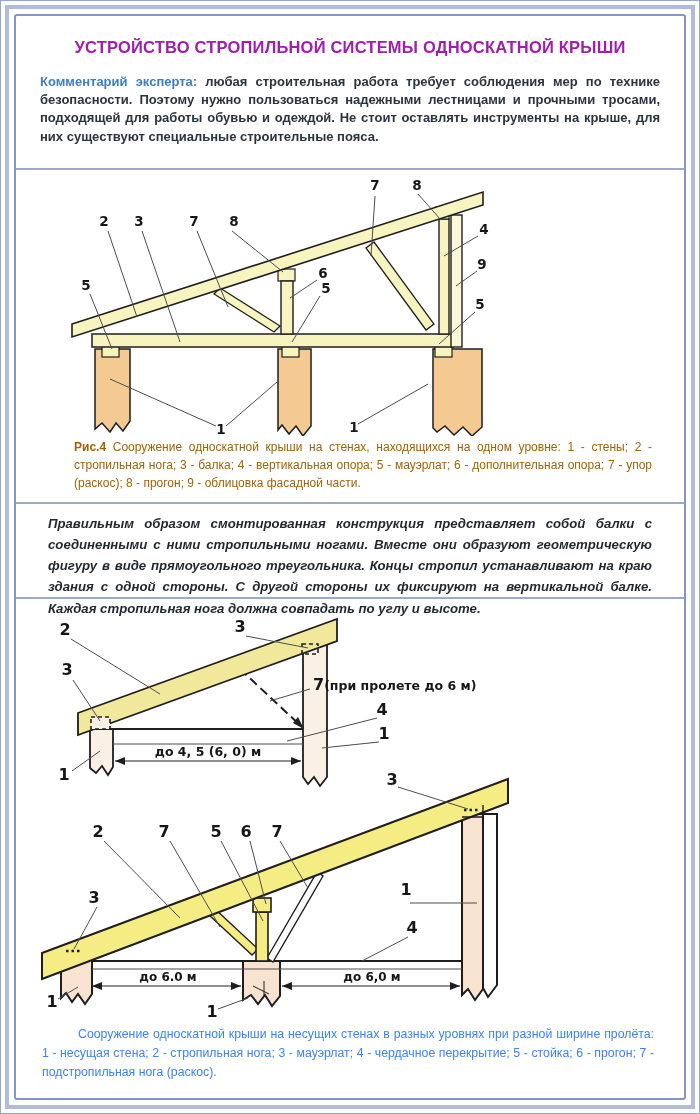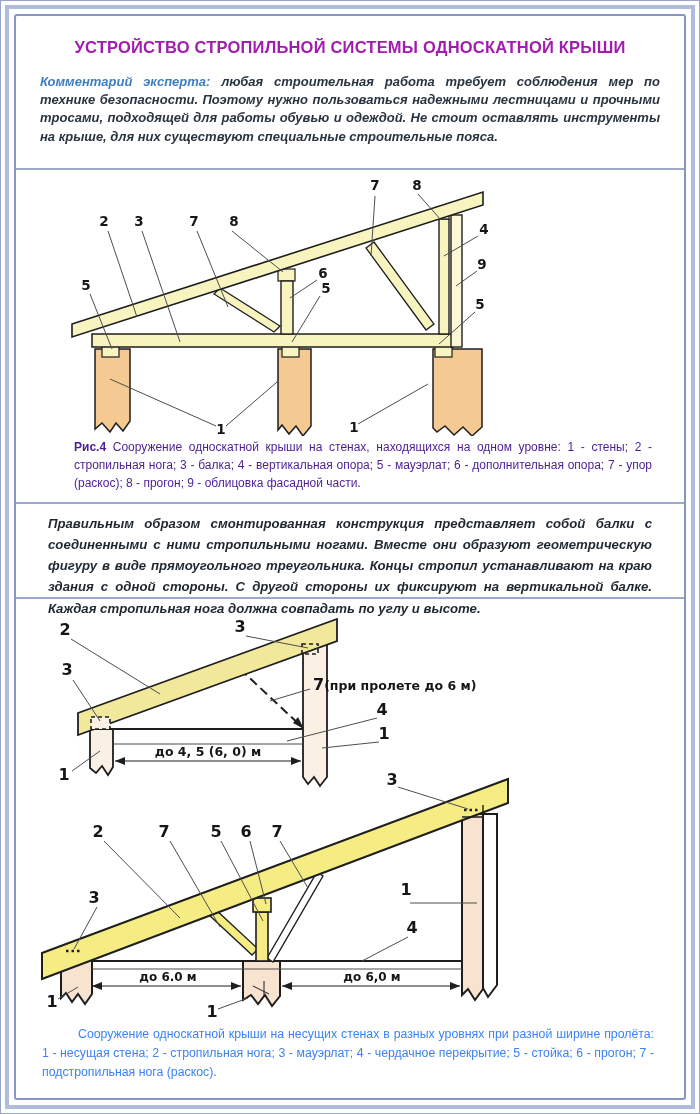--- a/index.html
+++ b/index.html
@@ -2,25 +2,25 @@
 <html><head>
 <meta charset="utf-8">
 <style>
   html,body{margin:0;padding:0;background:#fff;}
   .page{box-sizing:border-box;width:700px;height:1114px;border:1px solid #97a5cb;padding:4px;background:#fff;}
   .frame{box-sizing:border-box;border:4px solid #b0bcdc;height:100%;padding:5px;background:#fff;}
   .inner{box-sizing:border-box;border:2px solid #8696c4;border-radius:3px;height:100%;background:#fff;overflow:hidden;font-family:"Liberation Sans",sans-serif;}
   .divider{border-top:2px solid #9da9c8;margin:0;}
   .sec-head{box-sizing:border-box;height:152px;padding:12px 24px 0;}
   .title{margin:10px 0 16px;text-align:center;font-size:16.5px;font-weight:bold;color:#a21caf;letter-spacing:.2px;}
-  .comment{margin:0;font-size:13px;font-style:italic;font-weight:bold;line-height:1.4;color:#2a3440;text-align:justify;}
+  .comment{margin:0;font-size:13px;font-weight:bold;line-height:1.4;color:#2a3440;text-align:justify;}
   .comment-label{color:#3f7ec0;}
   .sec-fig1{box-sizing:border-box;height:332px;padding-top:4px;}
   .fig1-svg{display:block;margin:0 auto;}
-  .caption1{margin:2px 32px 0 58px;font-size:12px;line-height:1.5;color:#4c1d95;text-align:justify;}
+  .caption1{margin:2px 32px 0 58px;font-size:12px;line-height:1.5;color:#a16207;text-align:justify;}
   .caption1 b{font-weight:bold;}
   .sec-para{box-sizing:border-box;height:93px;padding:9px 32px 0;}
   .para{margin:0;font-size:13.2px;font-style:italic;font-weight:bold;line-height:1.6;color:#1f2730;text-align:justify;}
   .sec-fig2{box-sizing:border-box;padding-top:2px;}
   .fig2-svg{display:block;margin:0 auto;}
   .caption2{margin:4px 30px 14px 26px;font-size:12.3px;line-height:1.55;color:#3b82f6;text-align:justify;text-indent:36px;}
   .num{font-family:"DejaVu Sans",sans-serif;font-weight:bold;fill:#161616;}
   .dim{font-family:"DejaVu Sans",sans-serif;font-weight:bold;fill:#161616;}
 </style>
 </head>

